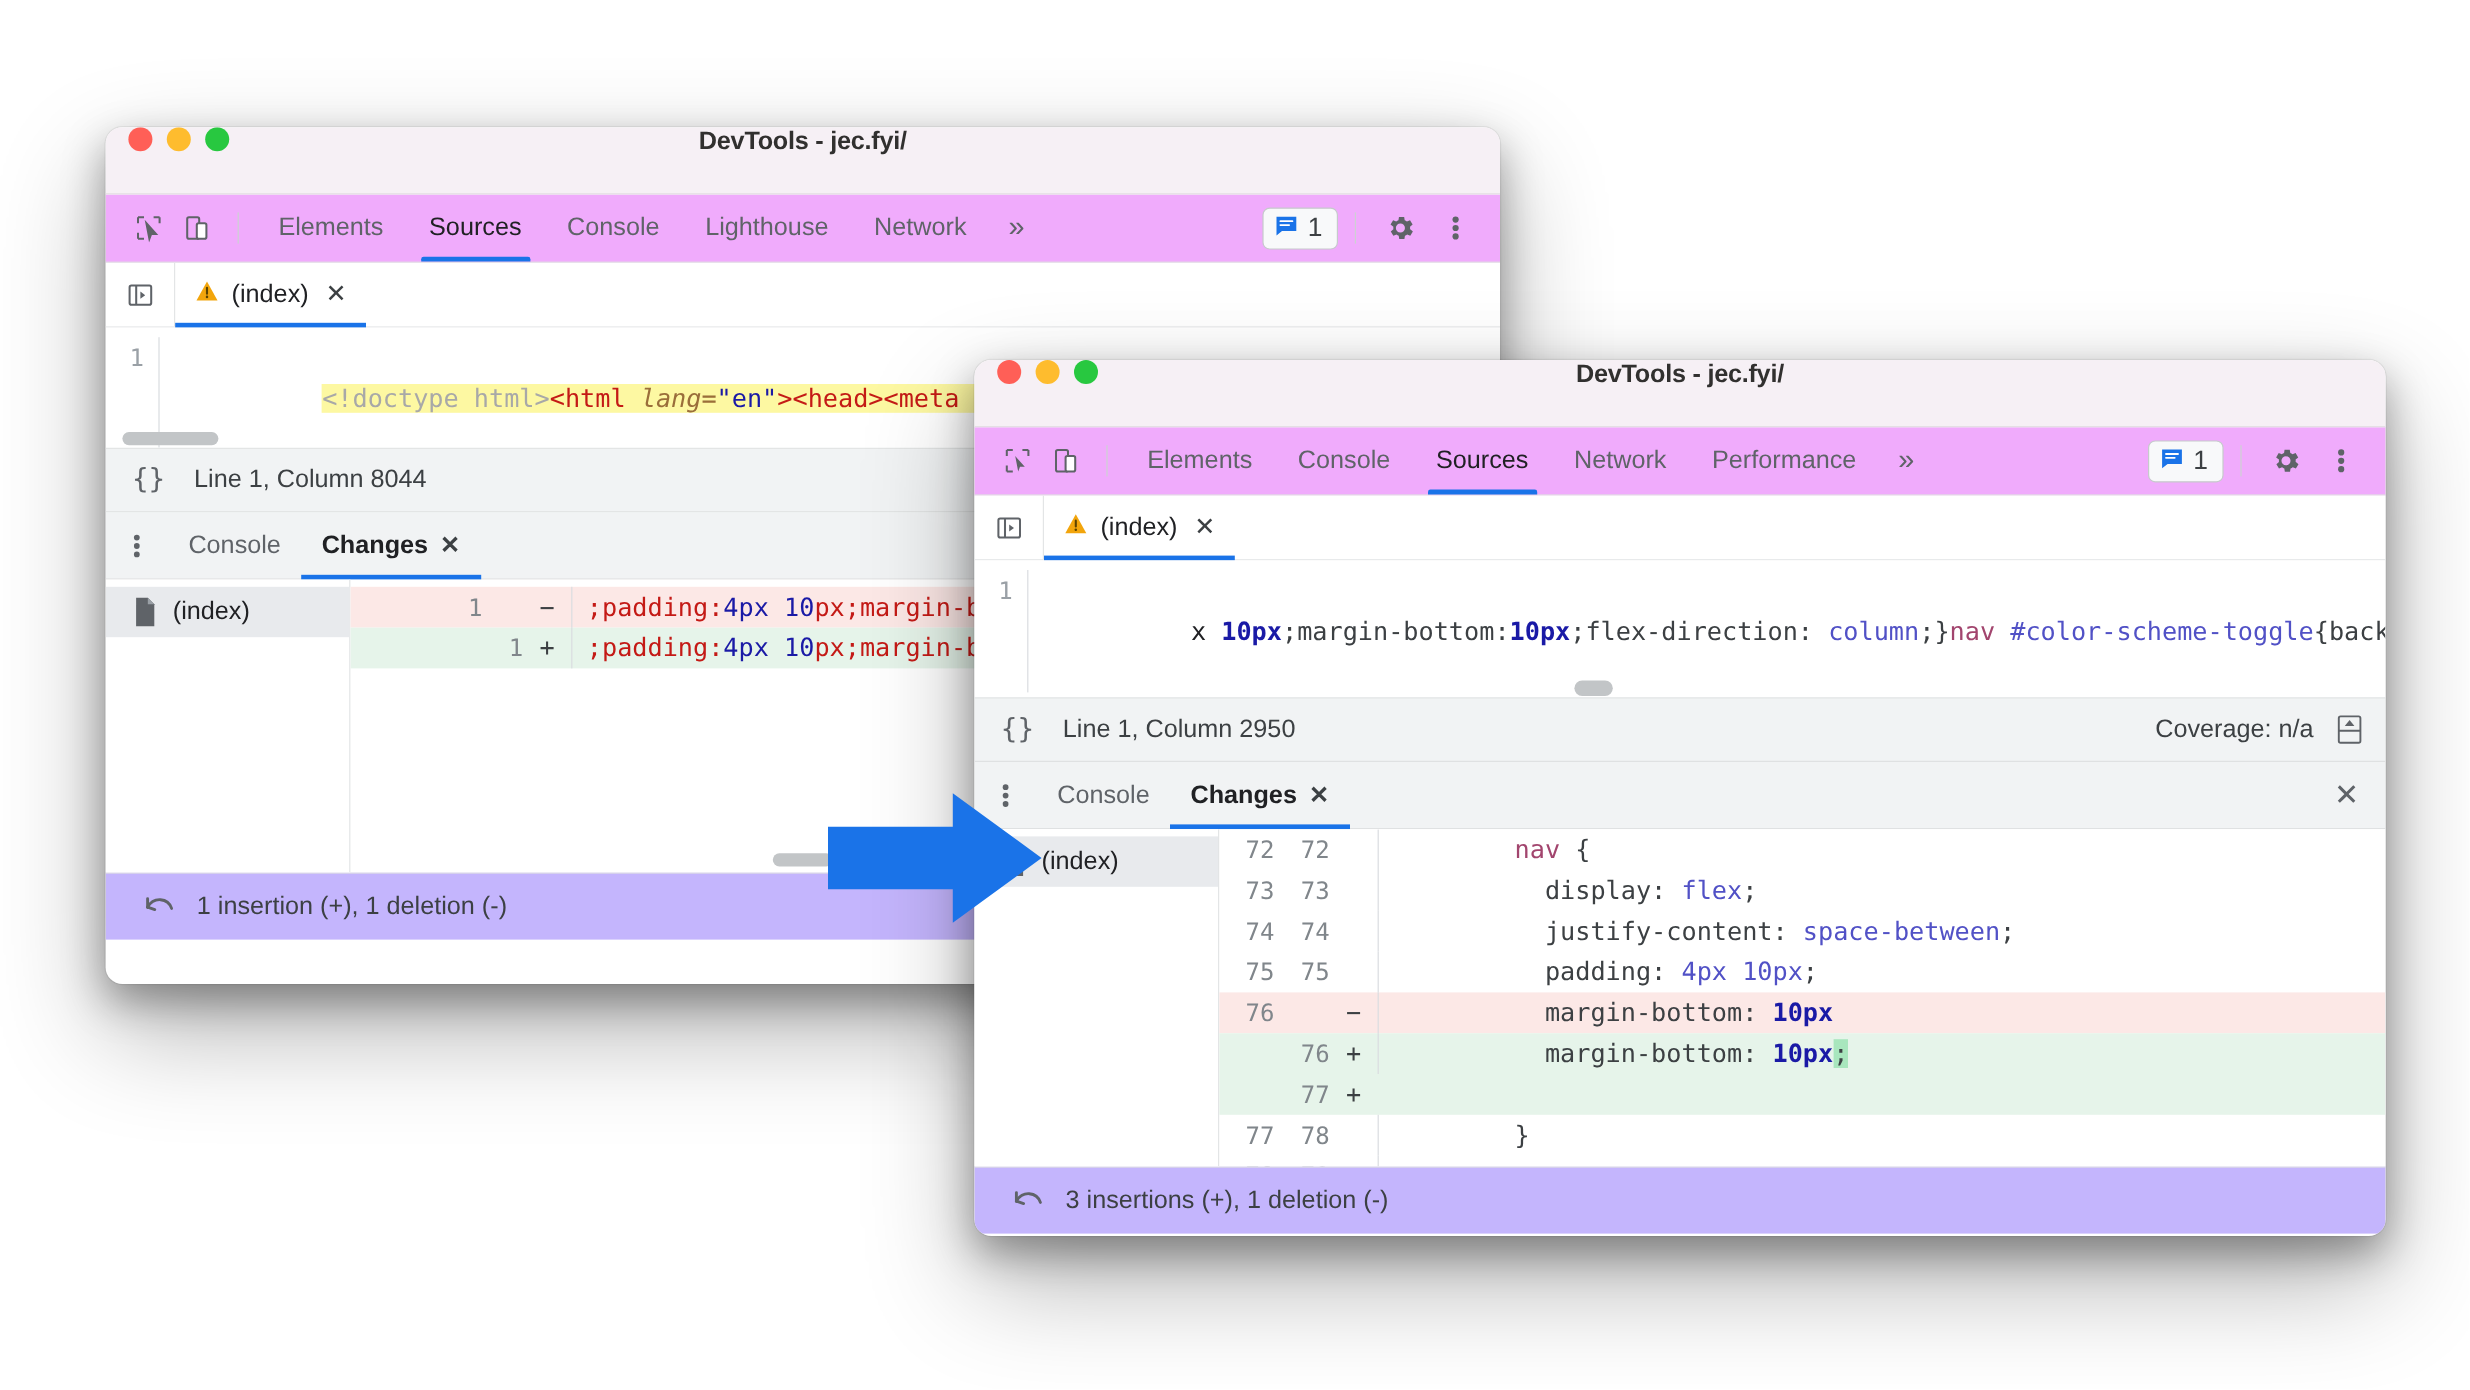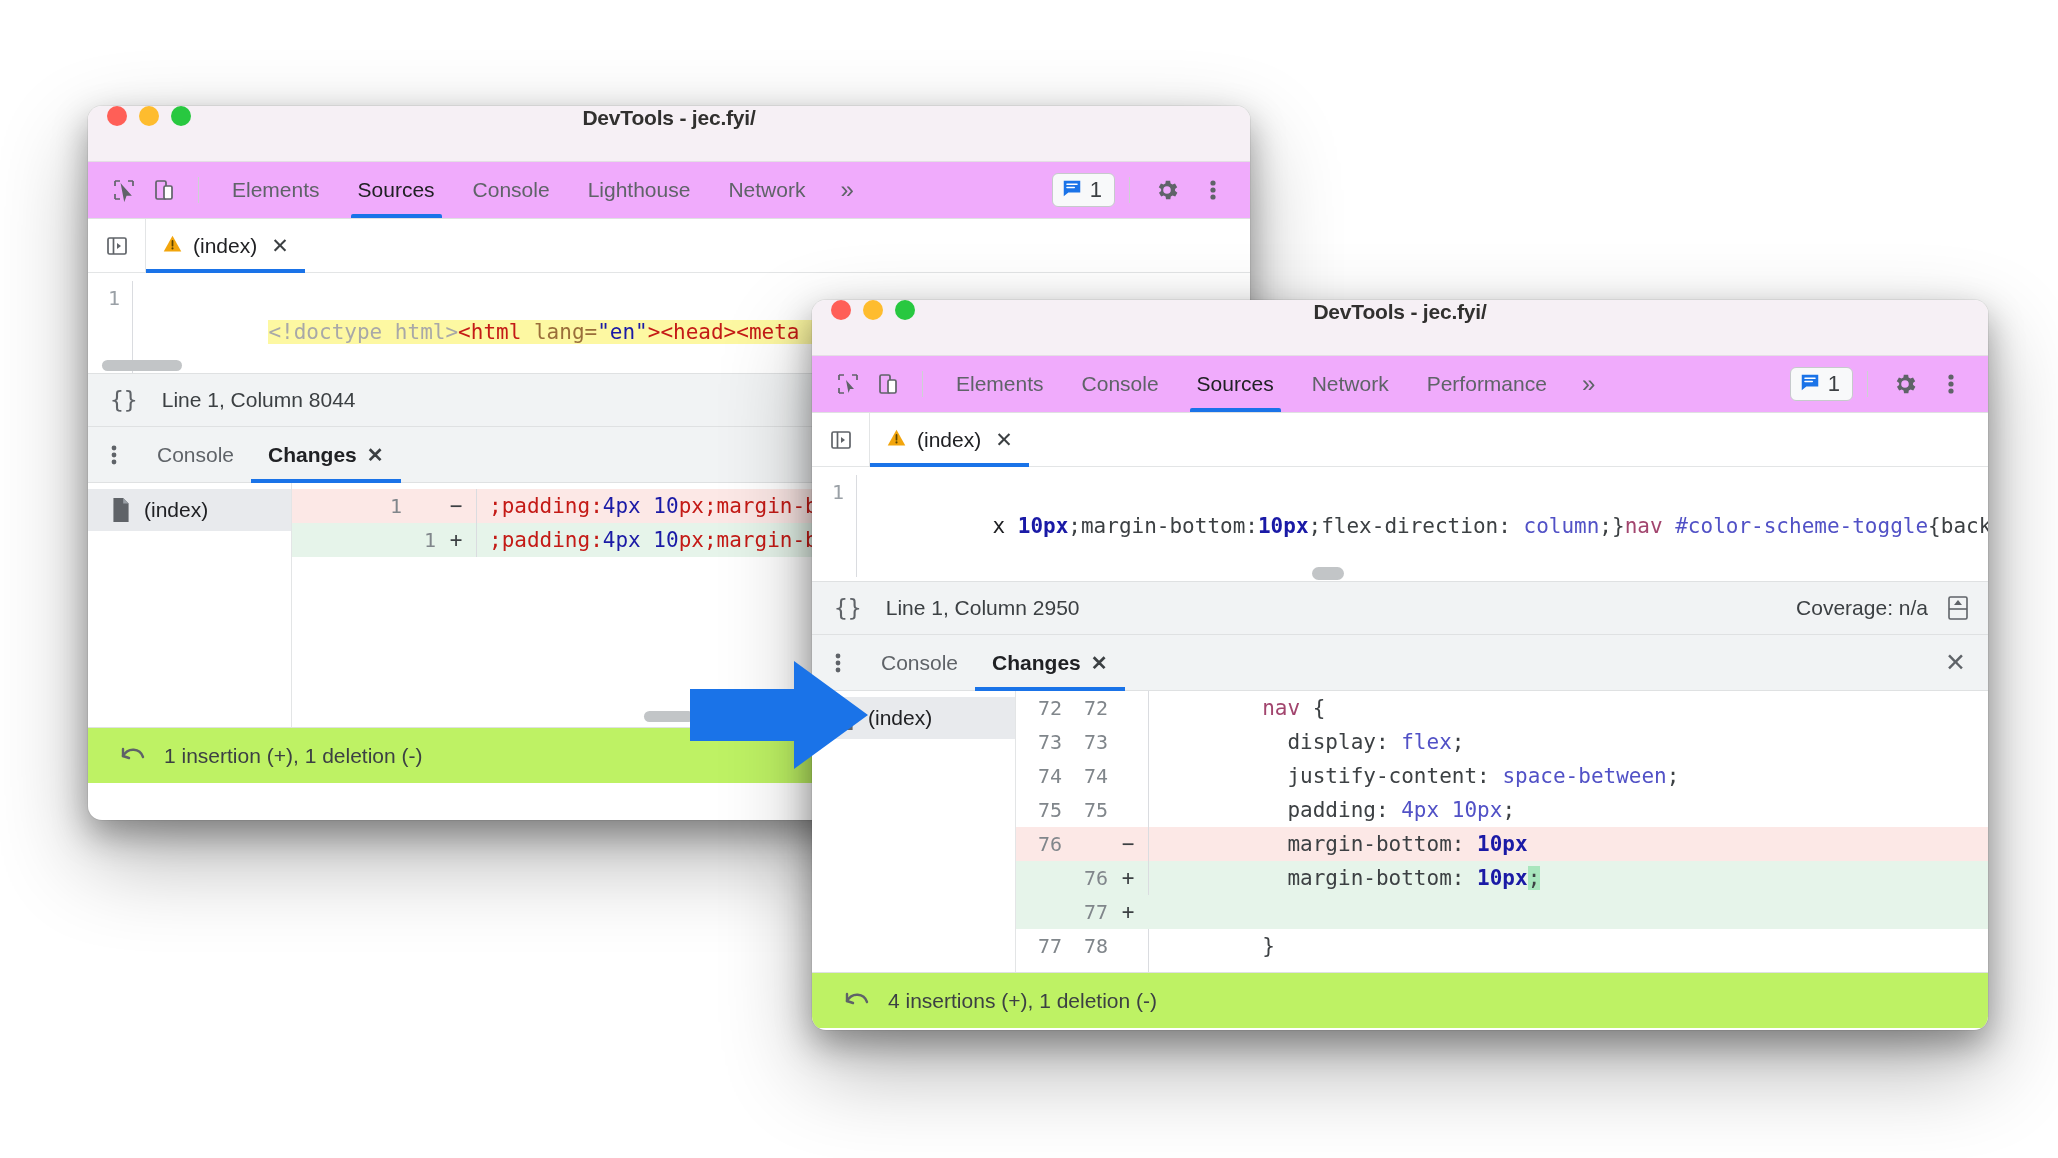--- a/index.html
+++ b/index.html
@@ -119,21 +119,21 @@
     flex: none;
   }
   .code-line {
     border-left: 1px solid #dadce0; padding-left: 9px;
     font-size: 21px; line-height: 34px; white-space: pre;
     overflow: hidden; flex: 1;
   }
   .hl { background: #fdf8a2; }
   .tok-com { color: #a8a8a8; }
   .tok-tag { color: #c41a16; }
-  .tok-attr{ color: #9a6e3a; }
+  .tok-attr{ color: #9a6e3a; font-style: italic; }
   .tok-str { color: #1a1aa6; }
   .tok-plain { color: #202124; }
   .tok-num { color: #1a1aa6; font-weight: bold; }
   .tok-prop { color: #3c4043; }
   .tok-sel { color: #a2456e; }
   .tok-val { color: #5151c6; }
 
   .h-scroll {
     position: absolute; left: 0; right: 0; bottom: 0; height: 16px;
   }
@@ -191,21 +191,21 @@
   .diff-row.del { background: #fce8e6; }
   .ln { width: 46px; flex: none; text-align: right; font-size: 20px; color: #80868b; line-height: 34px; }
   .sign { width: 40px; flex: none; text-align: center; font-size: 21px; color: #3c4043; line-height: 34px; }
   .dcode {
     flex: 1; border-left: 1px solid #dadce0; padding-left: 12px;
     font-size: 21px; line-height: 34px; white-space: pre; overflow: hidden;
   }
   .word-add { background: #a8e6bd; }
 
   .diff-footer {
-    height: 56px; background: #bef264; border-top: 1px solid #dfe1e2;
+    height: 56px; background: #c4b5fd; border-top: 1px solid #dfe1e2;
     display: flex; align-items: center; gap: 18px; padding: 0 30px;
     font-size: 21px; color: #3c4043; text-align: center;
   }
   .undo-icon { color: #5f6368; display: flex; align-items: center; }
 
   
   .arrow { position: absolute; left: 690px; top: 655px; z-index: 5; }
 </style>
 </head>
 <body>
@@ -565,17 +565,17 @@
     </div>
 
     <div class="diff-footer">
       <span class="undo-icon">
         <svg width="28" height="22" viewBox="0 0 28 22" fill="none" stroke="#5f6368" stroke-width="2.4" stroke-linecap="round" stroke-linejoin="round">
           <path d="M5 11 L5 4"></path>
             <path d="M5 11 L11 13"></path>
             <path d="M5 11 C10 2, 22 3, 25 12"></path>
         </svg>
       </span>
-      <span>4 insertions (+), 1 deletion (-)</span>
+      <span>3 insertions (+), 1 deletion (-)</span>
     </div>
   </div>
 
 </div>
 
 </body></html>

